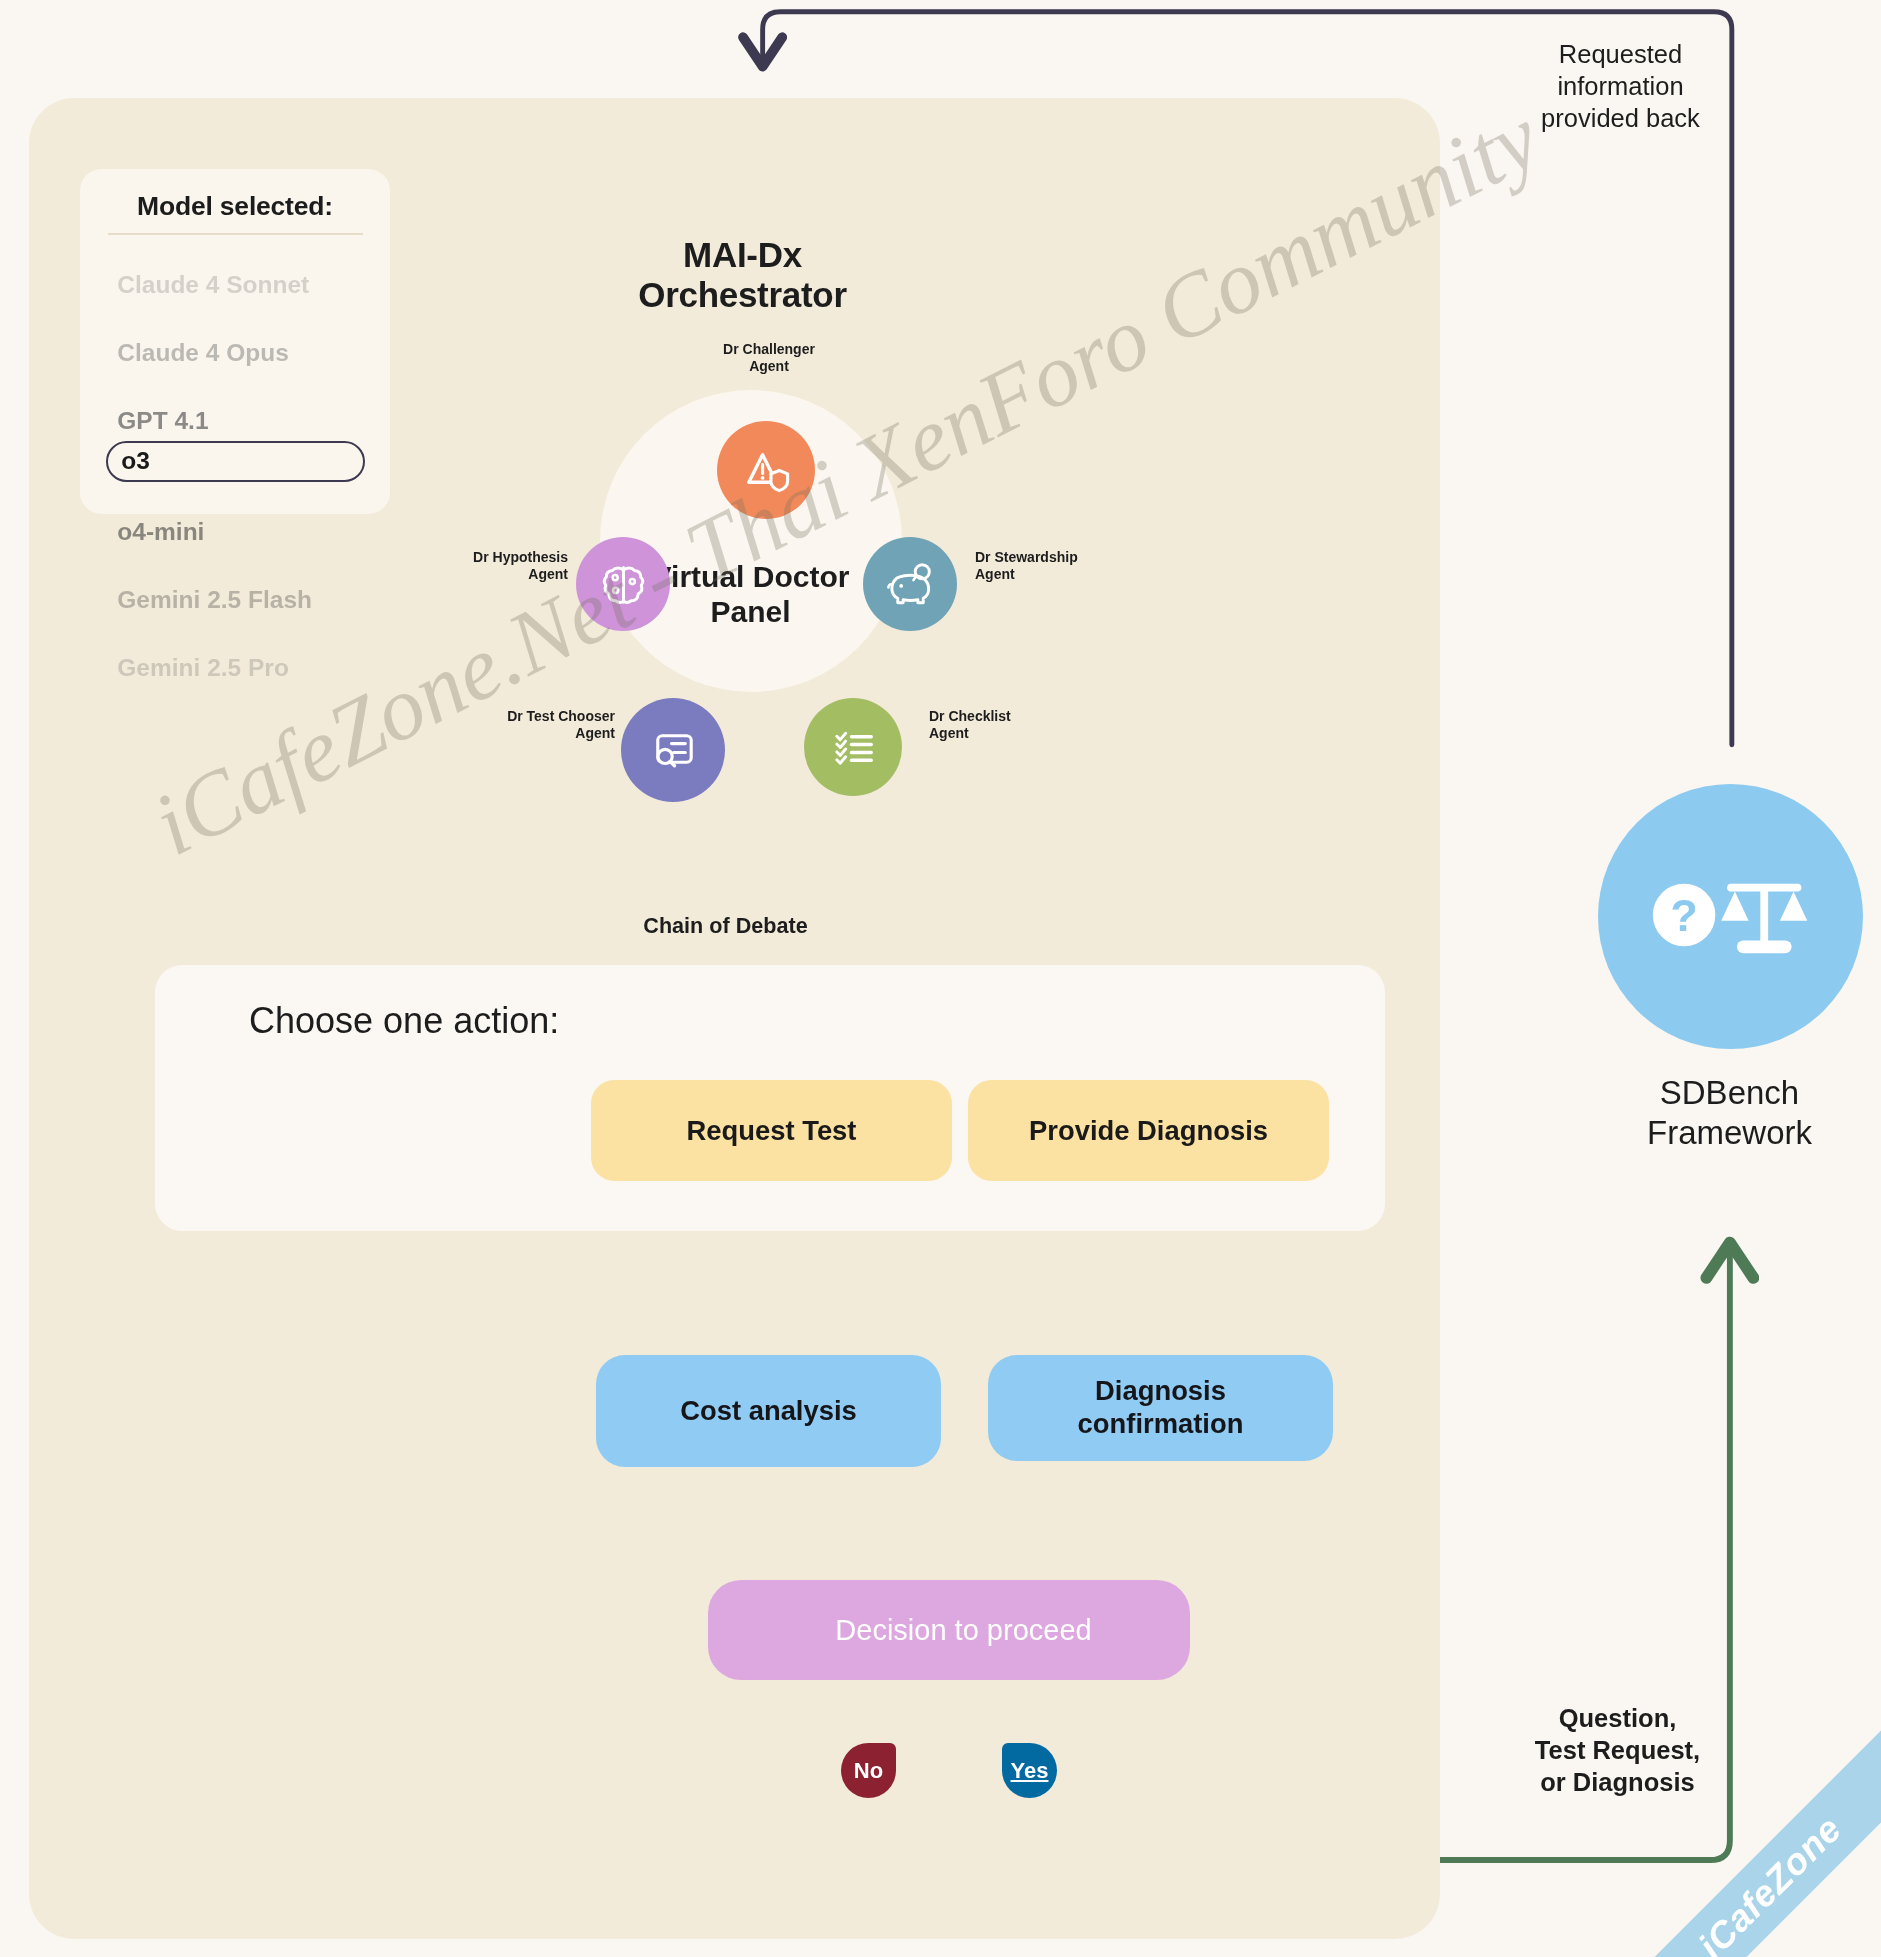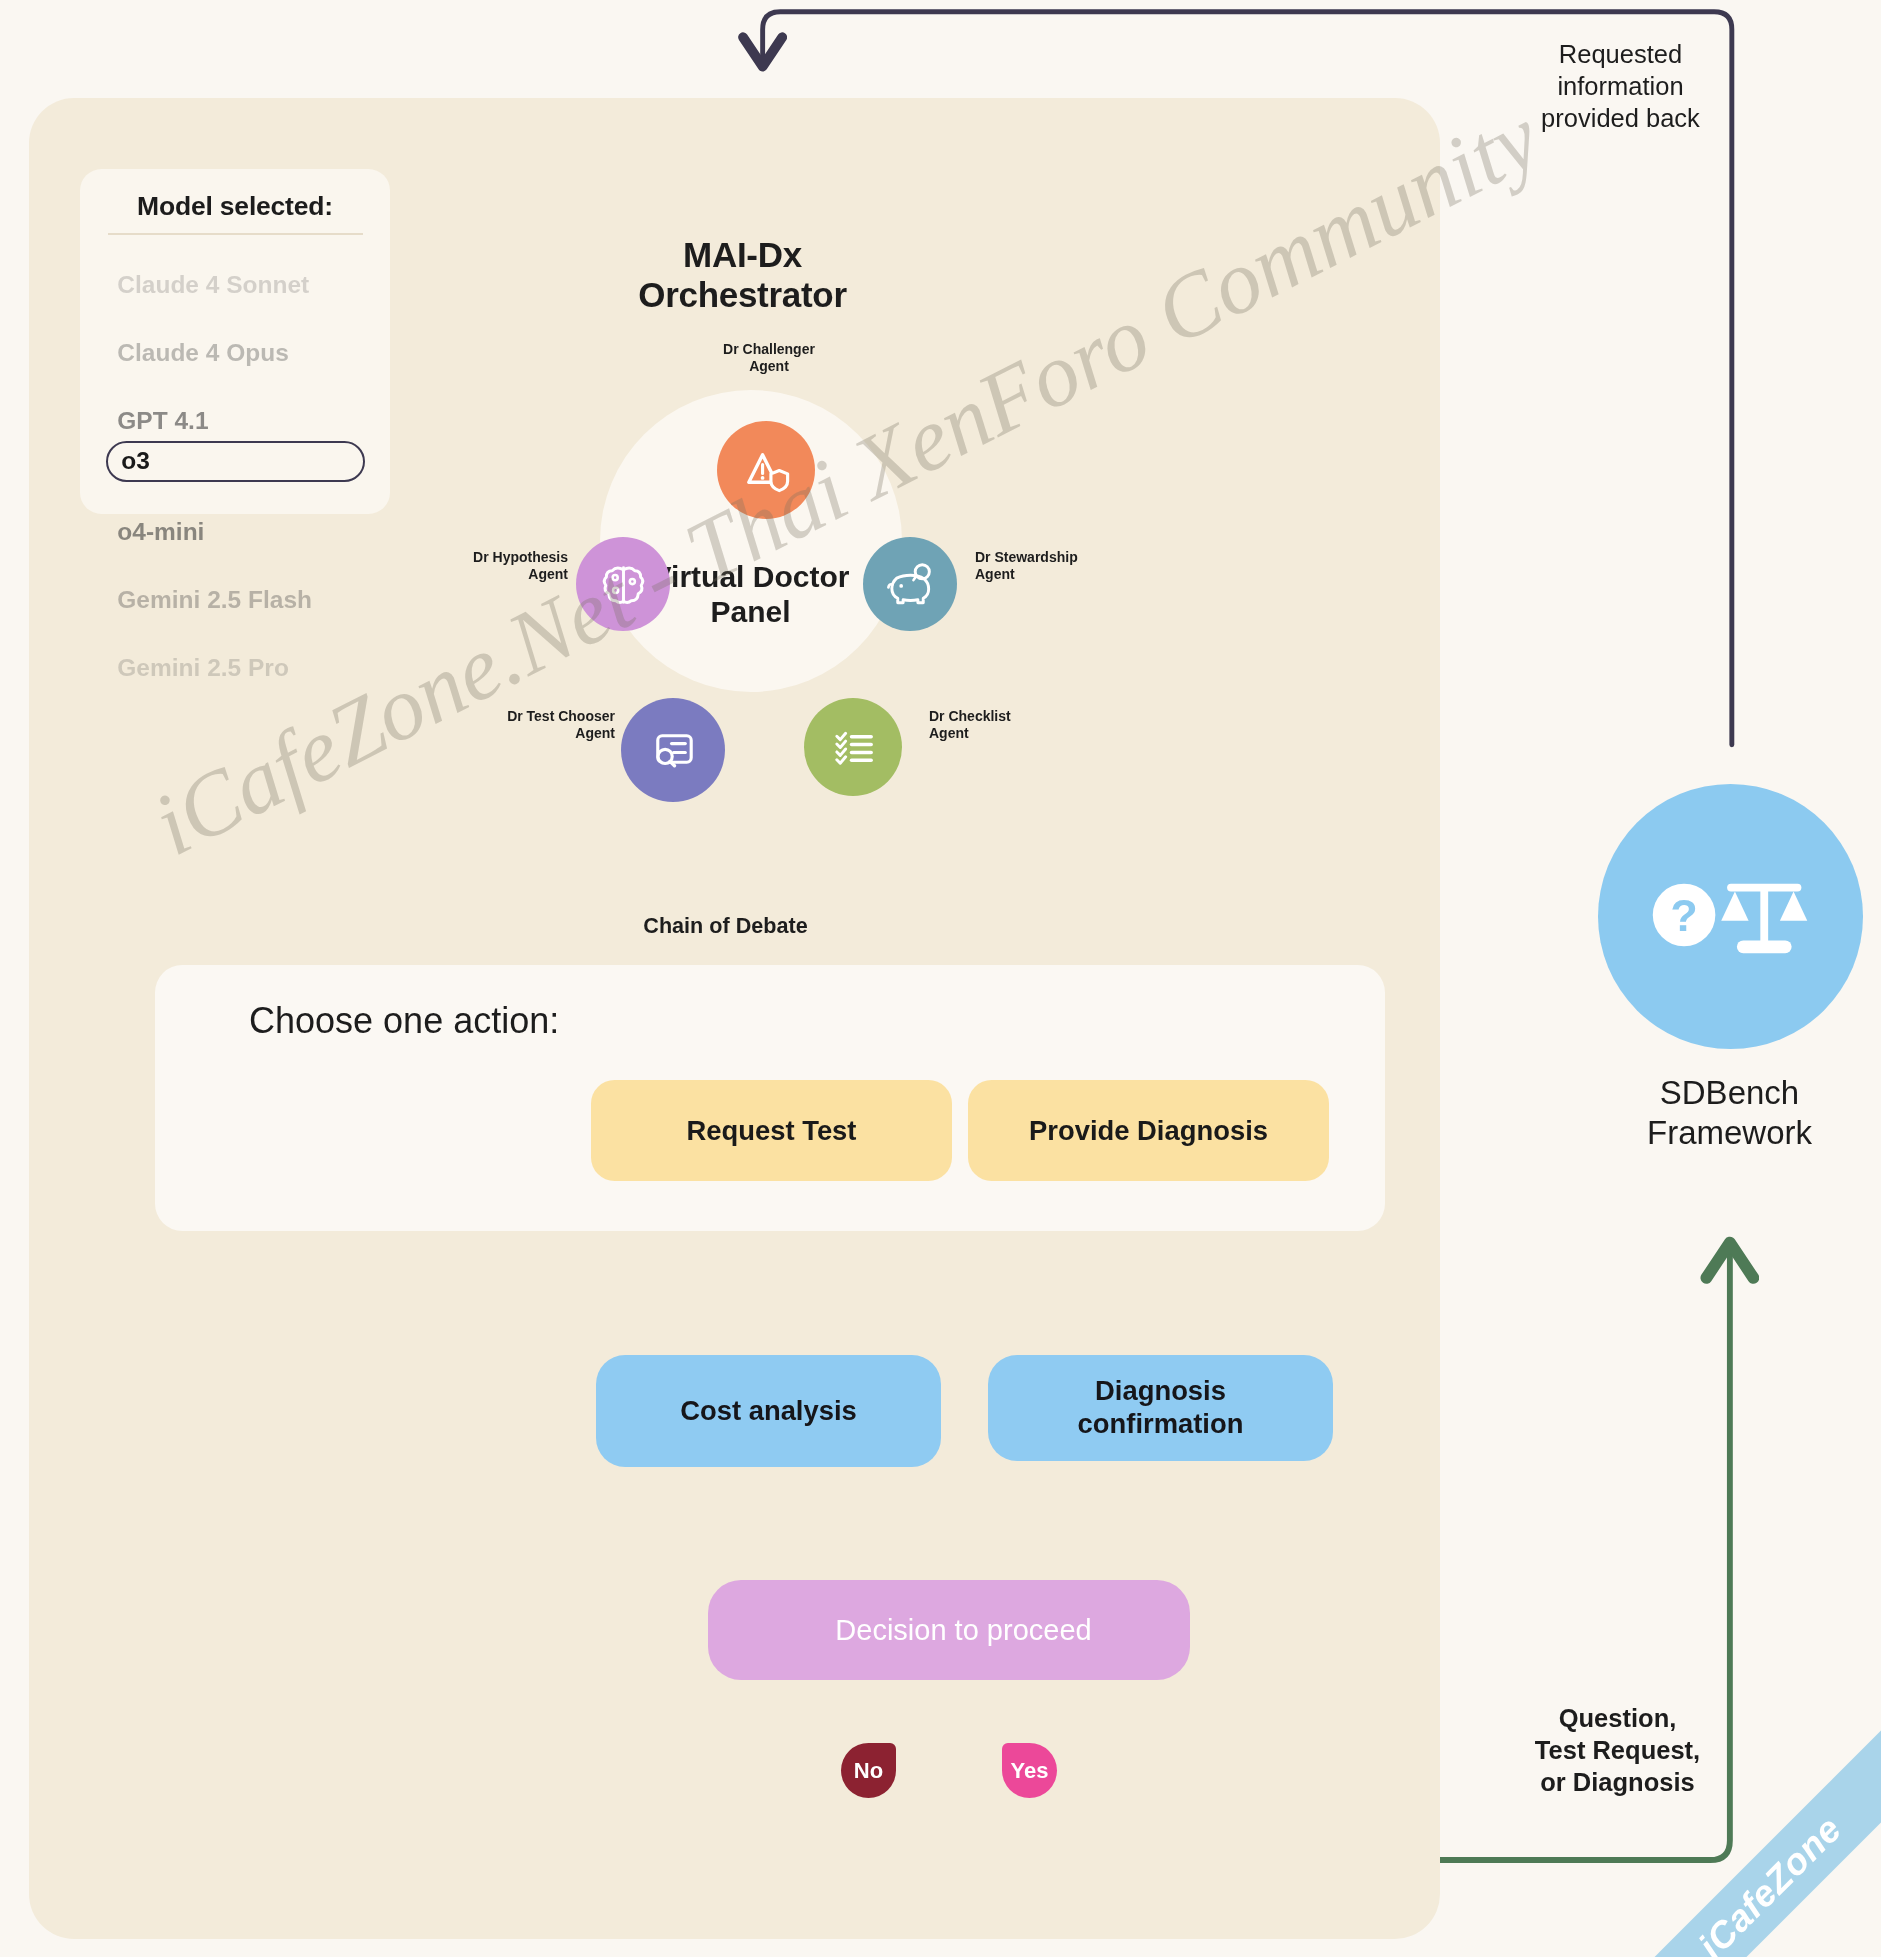--- a/index.html
+++ b/index.html
@@ -154,21 +154,21 @@
 
   
   .branch-badge {
     position: absolute;
     width: 55px; height: 55px;
     border-radius: 50% 50% 50% 5.9px;
     display: flex; align-items: center; justify-content: center;
     font-size: 22px; font-weight: bold; color: #fff;
   }
   .badge-no  { background: #8C2231; left: 841px; top: 1743px; border-radius: 50% 5.9px 50% 50%; }
-  .badge-yes { background: #ec4899; left: 1002px; top: 1743px; border-radius: 5.9px 50% 50% 50%; }
+  .badge-yes { background: #0369a1; left: 1002px; top: 1743px; border-radius: 5.9px 50% 50% 50%; text-decoration: underline; }
 
   
   .note {
     position: absolute;
     font-size: 25.5px; color: #1d1d1d; line-height: 1.25;
     text-align: center; white-space: pre-line;
   }
   .note-req { left: 1498px; top: 39px; width: 245px; font-weight: 400; }
   .note-q   { left: 1490px; top: 1703px; width: 255px; font-weight: bold; }
 

